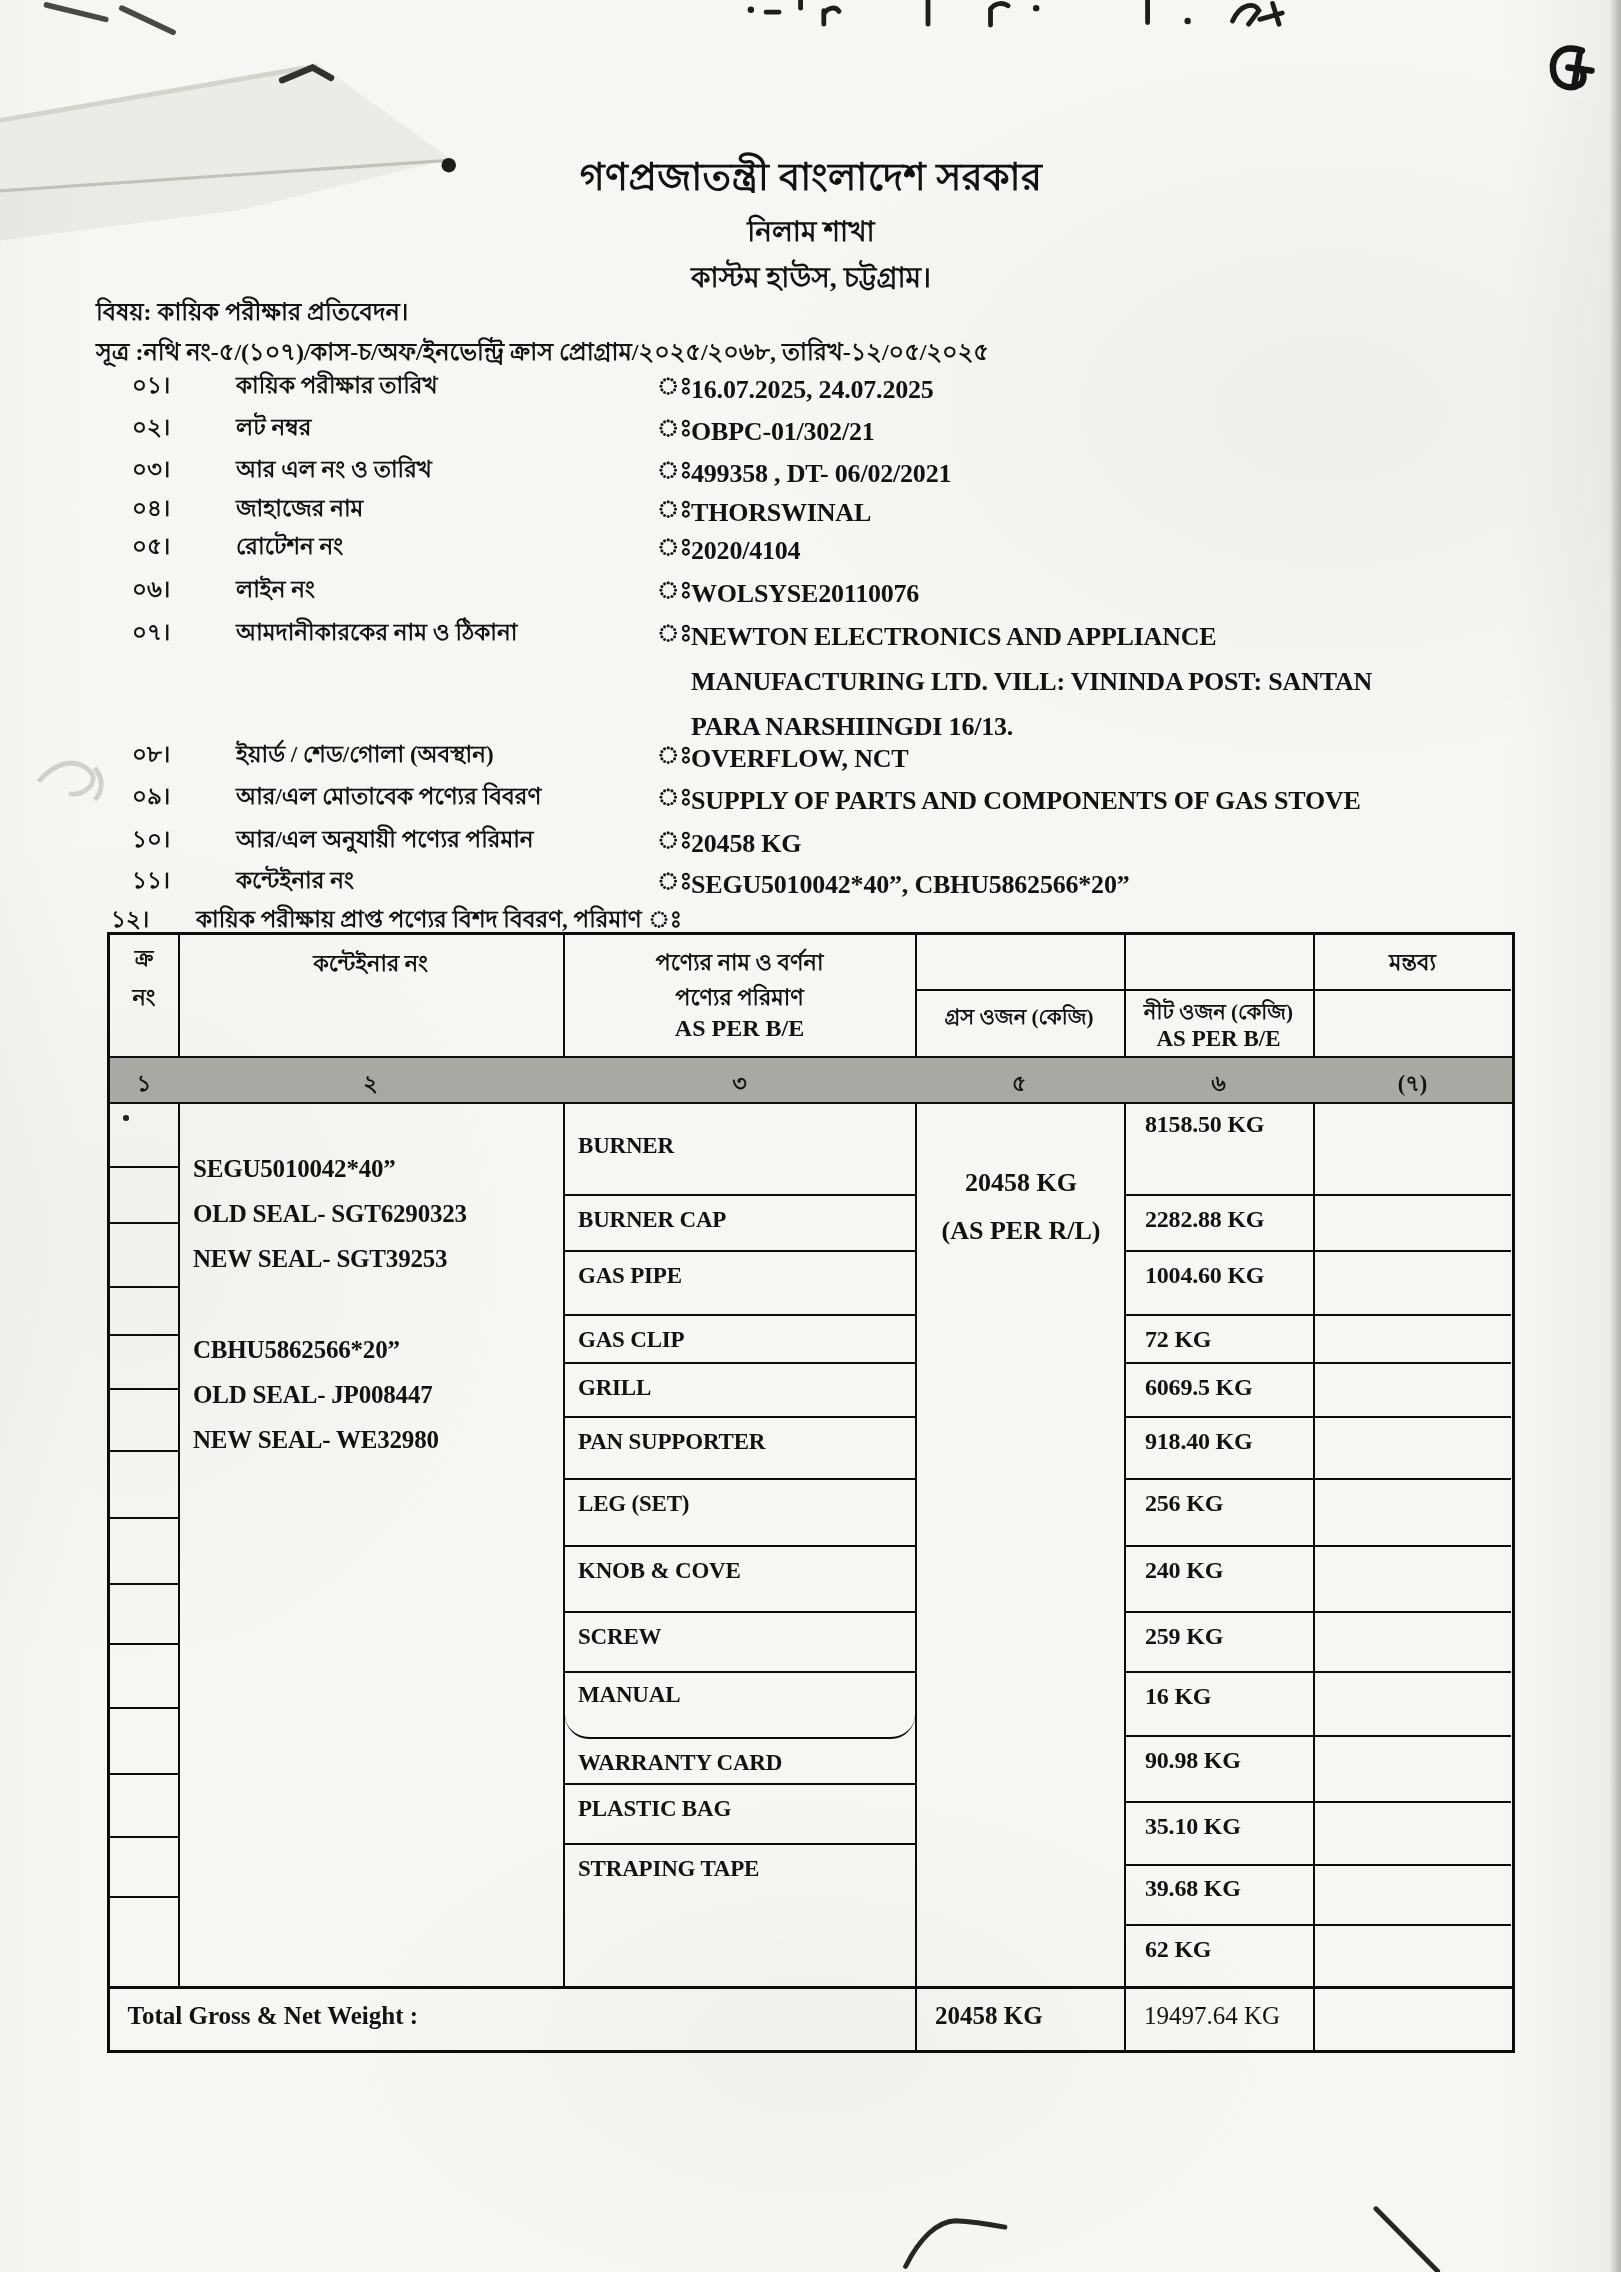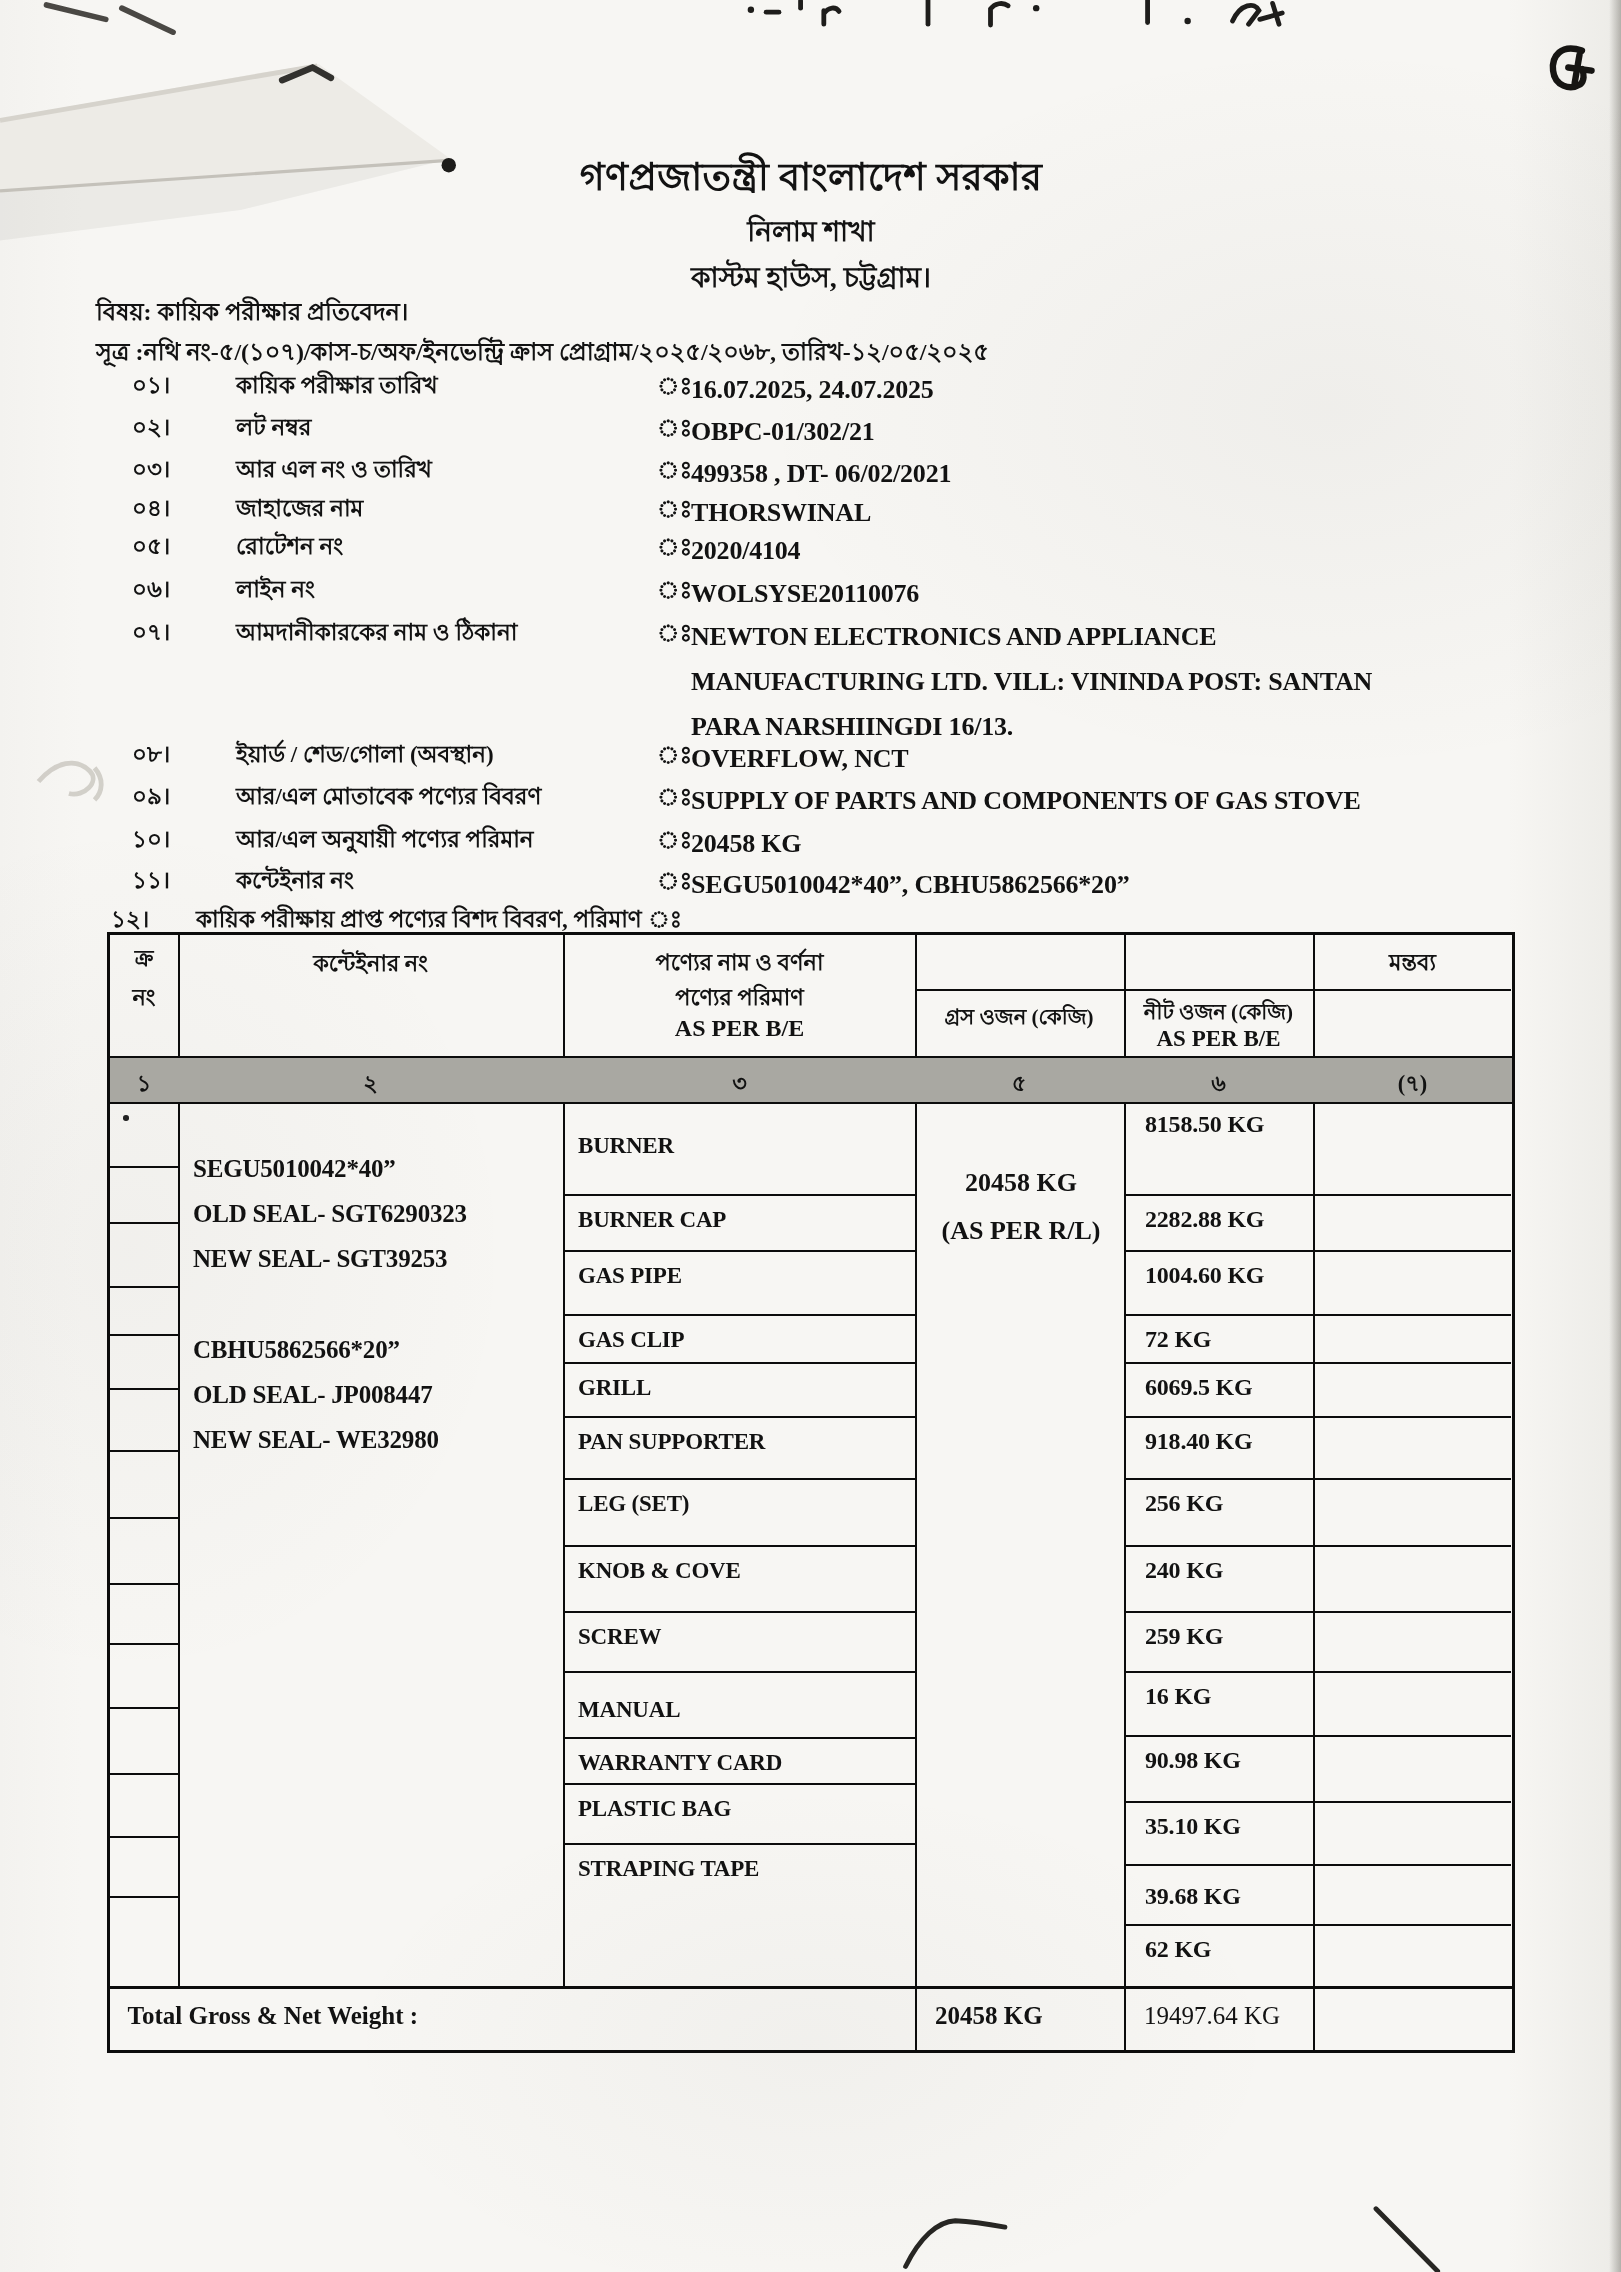--- a/index.html
+++ b/index.html
@@ -232,39 +232,39 @@
     <div class="colstack" id="col-items" style="left:455px;width:350px;">
         <div class="cell item-cell" style="height: 90px; padding-top: 27px;">BURNER</div>
         <div class="cell item-cell" style="height: 56px; padding-top: 11.2px;">BURNER CAP</div>
         <div class="cell item-cell" style="height: 64px; padding-top: 11.2px;">GAS PIPE</div>
         <div class="cell item-cell" style="height: 48px; padding-top: 11.2px;">GAS CLIP</div>
         <div class="cell item-cell" style="height: 54px; padding-top: 11.2px;">GRILL</div>
         <div class="cell item-cell" style="height: 62px; padding-top: 11.2px;">PAN SUPPORTER</div>
         <div class="cell item-cell" style="height: 67px; padding-top: 11.2px;">LEG (SET)</div>
         <div class="cell item-cell" style="height: 66px; padding-top: 11.2px;">KNOB &amp; COVE</div>
         <div class="cell item-cell" style="height: 60px; padding-top: 11.2px;">SCREW</div>
-        <div class="cell item-cell" style="height: 66px; padding-top: 24px;">MANUAL</div>
+        <div class="cell item-cell" style="height: 66px; padding-top: 9px; border-radius: 24px;">MANUAL</div>
         <div class="cell item-cell" style="height: 46px; padding-top: 11.2px;">WARRANTY CARD</div>
         <div class="cell item-cell" style="height: 60px; padding-top: 11.2px;">PLASTIC BAG</div>
         <div class="cell item-cell" style="height: 68px; padding-top: 11.2px;">STRAPING TAPE</div>
       </div>
     <div class="colstack" id="col-nets" style="left:1016px;width:187px;">
         <div class="cell net-cell" style="height: 90px; padding-top: 4.8px;">8158.50 KG</div>
         <div class="cell net-cell" style="height: 56px; padding-top: 9.6px;">2282.88 KG</div>
         <div class="cell net-cell" style="height: 64px; padding-top: 9.6px;">1004.60 KG</div>
         <div class="cell net-cell" style="height: 48px; padding-top: 9.6px;">72 KG</div>
         <div class="cell net-cell" style="height: 54px; padding-top: 9.6px;">6069.5 KG</div>
         <div class="cell net-cell" style="height: 62px; padding-top: 9.6px;">918.40 KG</div>
         <div class="cell net-cell" style="height: 67px; padding-top: 9.6px;">256 KG</div>
         <div class="cell net-cell" style="height: 66px; padding-top: 9.6px;">240 KG</div>
         <div class="cell net-cell" style="height: 60px; padding-top: 9.6px;">259 KG</div>
         <div class="cell net-cell" style="height: 64px; padding-top: 9.6px;">16 KG</div>
         <div class="cell net-cell" style="height: 66px; padding-top: 9.6px;">90.98 KG</div>
         <div class="cell net-cell" style="height: 63px; padding-top: 9.6px;">35.10 KG</div>
-        <div class="cell net-cell" style="height: 60px; padding-top: 17px;">39.68 KG</div>
+        <div class="cell net-cell" style="height: 60px; padding-top: 9px;">39.68 KG</div>
         <div class="cell net-cell" style="height: 60px; padding-top: 9.6px;">62 KG</div>
       </div>
     <div class="colstack" id="col-remarks" style="left:1205px;width:196px;">
         <div class="cell" style="height: 90px;"></div>
         <div class="cell" style="height: 56px;"></div>
         <div class="cell" style="height: 64px;"></div>
         <div class="cell" style="height: 48px;"></div>
         <div class="cell" style="height: 54px;"></div>
         <div class="cell" style="height: 62px;"></div>
         <div class="cell" style="height: 67px;"></div>

